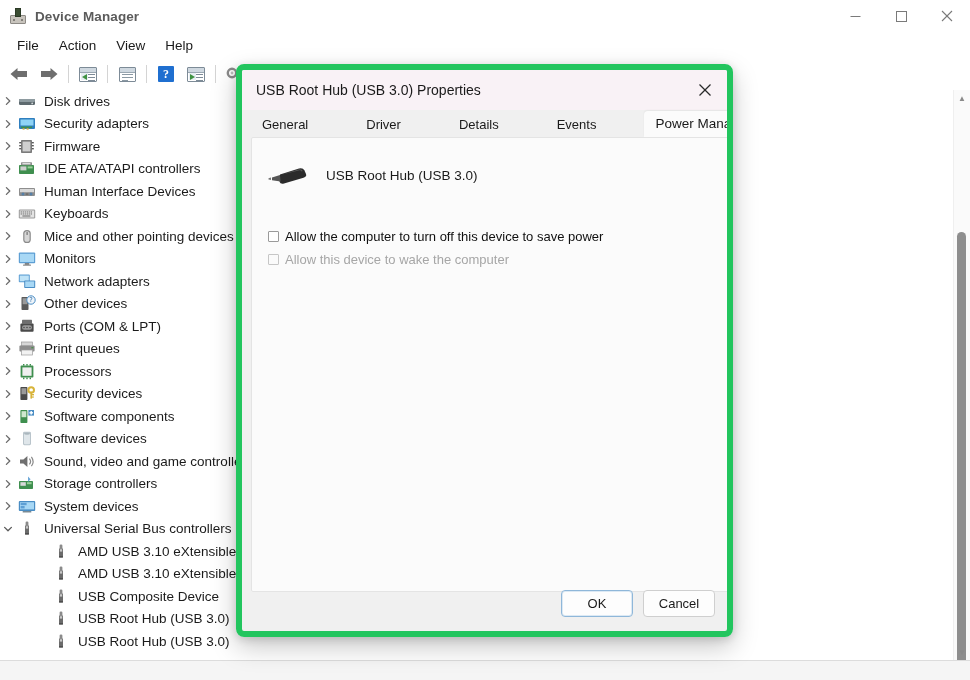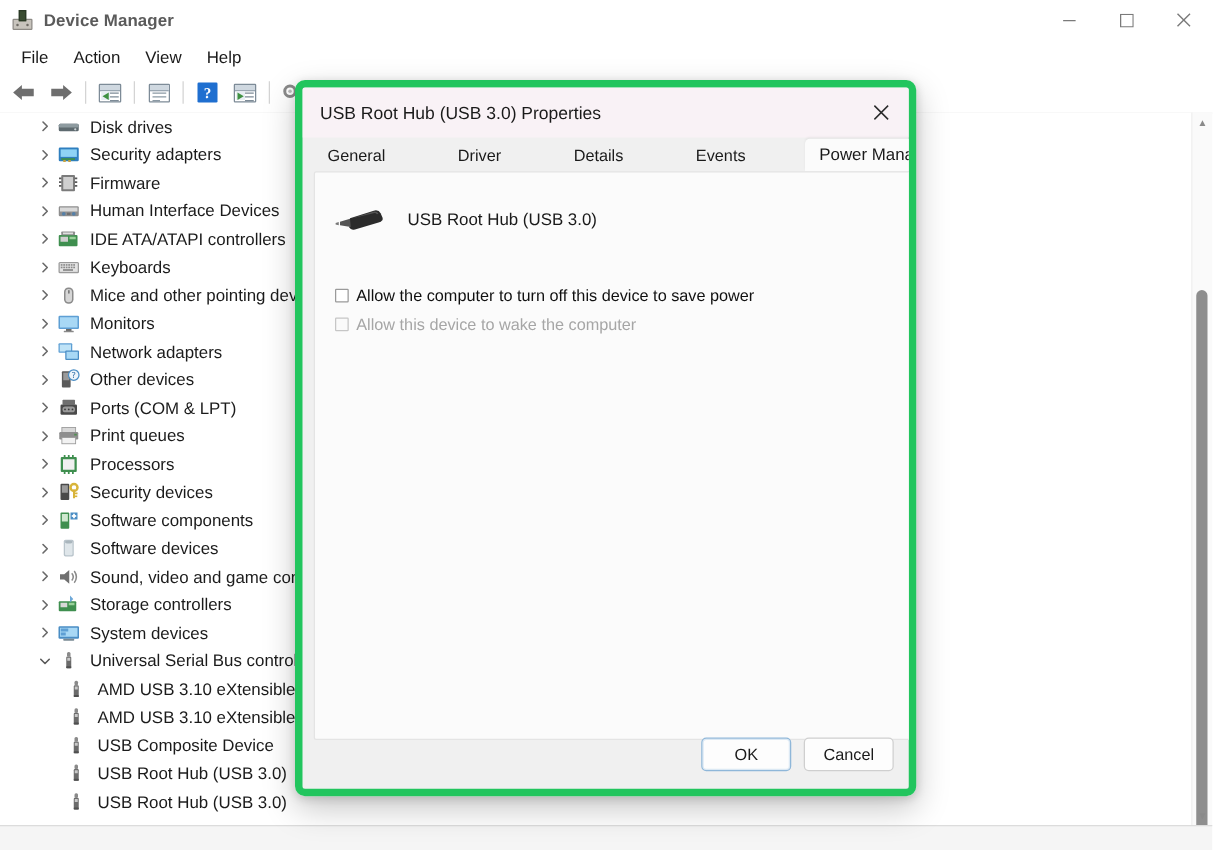--- a/index.html
+++ b/index.html
@@ -134,21 +134,21 @@
   
   .content {
     position: absolute; left: 0; top: 90px; width: 970px; height: 570px;
     background: #ffffff; overflow: hidden;
   }
   .tree {
     position: absolute; left: 0; top: 0; width: 945px;
   }
   .node {
     display: flex; align-items: center; height: 22.5px;
-    padding-left: 28px; cursor: default; white-space: nowrap;
+    cursor: default; white-space: nowrap;
   }
   .node.child { padding-left: 52px; }
   .chev {
     width: 16px; height: 16px; margin-right: 2px; flex: 0 0 auto;
     display: flex; align-items: center; justify-content: center;
     color: #6a6a6a;
   }
   .chev svg { display: block; }
   .node-ico {
     width: 18px; height: 17px; margin-right: 8px; flex: 0 0 auto;
@@ -425,42 +425,42 @@
             </svg></span>
           <span class="node-lbl">Firmware</span>
         </div>
         <div class="node">
           <span class="chev">
             <svg width="10" height="10" viewBox="0 0 10 10">
               <path d="M3.4 1.6 L6.8 5 L3.4 8.4" fill="none" stroke="#6a6a6a" stroke-width="1.3" stroke-linecap="round" stroke-linejoin="round"></path>
             </svg>
           </span>
           <span class="node-ico"><svg width="18" height="17" viewBox="0 0 18 17">
+              <rect x="1" y="5" width="15" height="9" rx="0.8" fill="#3f8f4f"></rect>
+              <rect x="2.4" y="6.4" width="6" height="4" fill="#cfcfcf"></rect>
+              <rect x="9.6" y="6.4" width="5" height="2" fill="#9ad19a"></rect>
+              <rect x="3" y="2.2" width="11" height="3" rx="0.6" fill="#8e8e8e"></rect>
+              <rect x="4.4" y="3" width="8" height="1.4" fill="#dedede"></rect>
+            </svg></span>
+          <span class="node-lbl">IDE ATA/ATAPI controllers</span>
+        </div>
+        <div class="node">
+          <span class="chev">
+            <svg width="10" height="10" viewBox="0 0 10 10">
+              <path d="M3.4 1.6 L6.8 5 L3.4 8.4" fill="none" stroke="#6a6a6a" stroke-width="1.3" stroke-linecap="round" stroke-linejoin="round"></path>
+            </svg>
+          </span>
+          <span class="node-ico"><svg width="18" height="17" viewBox="0 0 18 17">
               <rect x="1" y="5" width="16" height="8" rx="1" fill="#8e8e8e"></rect>
               <rect x="2" y="6" width="14" height="3.2" fill="#d9d9d9"></rect>
               <circle cx="5" cy="11" r="1.5" fill="#5580a8"></circle>
               <circle cx="13" cy="11" r="1.5" fill="#5580a8"></circle>
               <rect x="7.6" y="10.2" width="2.8" height="1.8" fill="#6f6f6f"></rect>
             </svg></span>
           <span class="node-lbl">Human Interface Devices</span>
-        </div>
-        <div class="node">
-          <span class="chev">
-            <svg width="10" height="10" viewBox="0 0 10 10">
-              <path d="M3.4 1.6 L6.8 5 L3.4 8.4" fill="none" stroke="#6a6a6a" stroke-width="1.3" stroke-linecap="round" stroke-linejoin="round"></path>
-            </svg>
-          </span>
-          <span class="node-ico"><svg width="18" height="17" viewBox="0 0 18 17">
-              <rect x="1" y="5" width="15" height="9" rx="0.8" fill="#3f8f4f"></rect>
-              <rect x="2.4" y="6.4" width="6" height="4" fill="#cfcfcf"></rect>
-              <rect x="9.6" y="6.4" width="5" height="2" fill="#9ad19a"></rect>
-              <rect x="3" y="2.2" width="11" height="3" rx="0.6" fill="#8e8e8e"></rect>
-              <rect x="4.4" y="3" width="8" height="1.4" fill="#dedede"></rect>
-            </svg></span>
-          <span class="node-lbl">IDE ATA/ATAPI controllers</span>
         </div>
         <div class="node">
           <span class="chev">
             <svg width="10" height="10" viewBox="0 0 10 10">
               <path d="M3.4 1.6 L6.8 5 L3.4 8.4" fill="none" stroke="#6a6a6a" stroke-width="1.3" stroke-linecap="round" stroke-linejoin="round"></path>
             </svg>
           </span>
           <span class="node-ico"><svg width="18" height="17" viewBox="0 0 18 17">
               <rect x="0.8" y="4.5" width="16.4" height="9" rx="1.2" fill="#9a9a9a"></rect>
               <rect x="1.8" y="5.5" width="14.4" height="7" fill="#e3e3e3"></rect>

